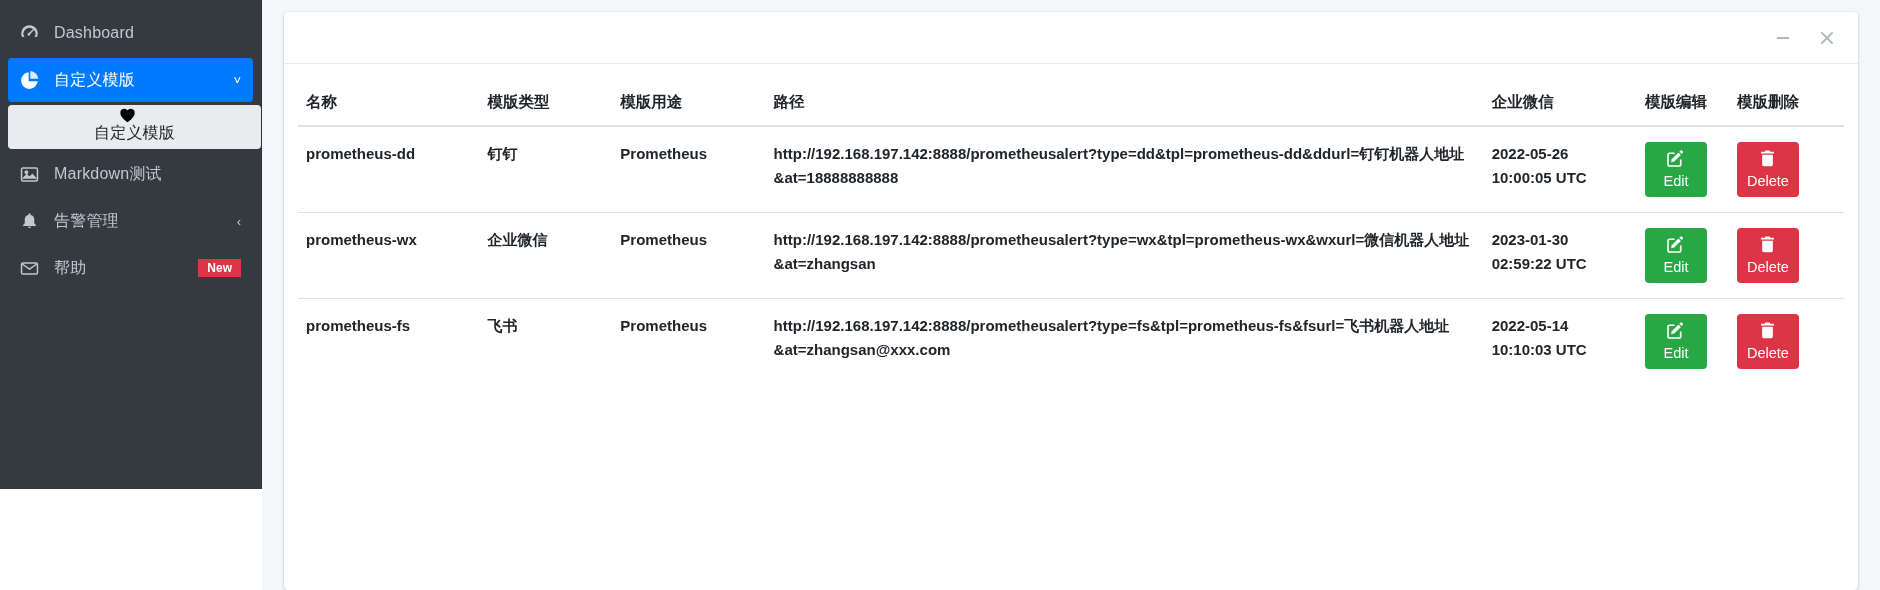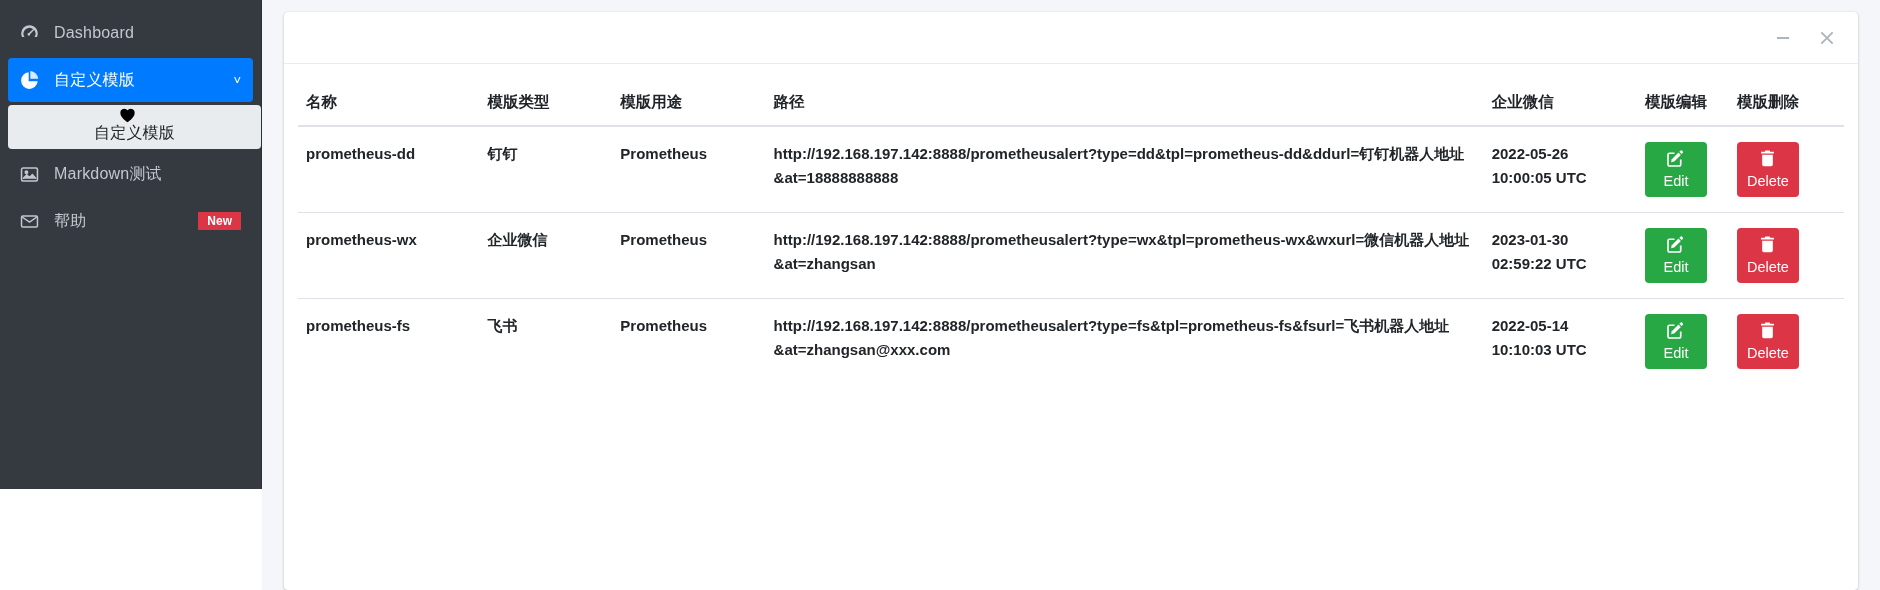--- a/index.html
+++ b/index.html
@@ -185,20 +185,29 @@
       <span class="nav-icon">
         <svg width="19" height="19" viewBox="0 0 16 16" fill="none" stroke="currentColor" stroke-width="1.3">
             <rect x="1.3" y="2.6" width="13.4" height="10.8" rx="1.2"></rect>
             <path d="M2.4 11.6l3.3-3.4 2.3 2.3 2.4-2.6 3.2 3.7" fill="currentColor" stroke="currentColor" stroke-width="1.1"></path>
             <circle cx="5.4" cy="6" r="1" fill="currentColor"></circle>
           </svg>
       </span>
       <span class="nav-label">Markdown测试</span>
     </div>
 
+    <div class="nav-item">
+      <span class="nav-icon">
+        <svg width="19" height="19" viewBox="0 0 16 16" fill="currentColor">
+            <path d="M8 1.1a.9.9 0 0 0-.9.9v.5A4 4 0 0 0 4 6.4v3L2.6 11v.7h10.8V11L12 9.4v-3a4 4 0 0 0-3.1-3.9V2a.9.9 0 0 0-.9-.9zM6.5 12.5a1.6 1.6 0 0 0 3 0h-3z"></path>
+          </svg>
+      </span>
+      <span class="nav-label">告警管理</span>
+      <span class="chev-dark">‹</span>
+    </div>
 
     <div class="nav-item">
       <span class="nav-icon">
         <svg width="19" height="19" viewBox="0 0 16 16" fill="none" stroke="currentColor" stroke-width="1.25">
             <rect x="1.3" y="3.3" width="13.4" height="9.4" rx="1.1"></rect>
             <path d="M1.8 4.2L8 8.6l6.2-4.4"></path>
           </svg>
       </span>
       <span class="nav-label">帮助</span>
       <span class="badge-new">New</span>

